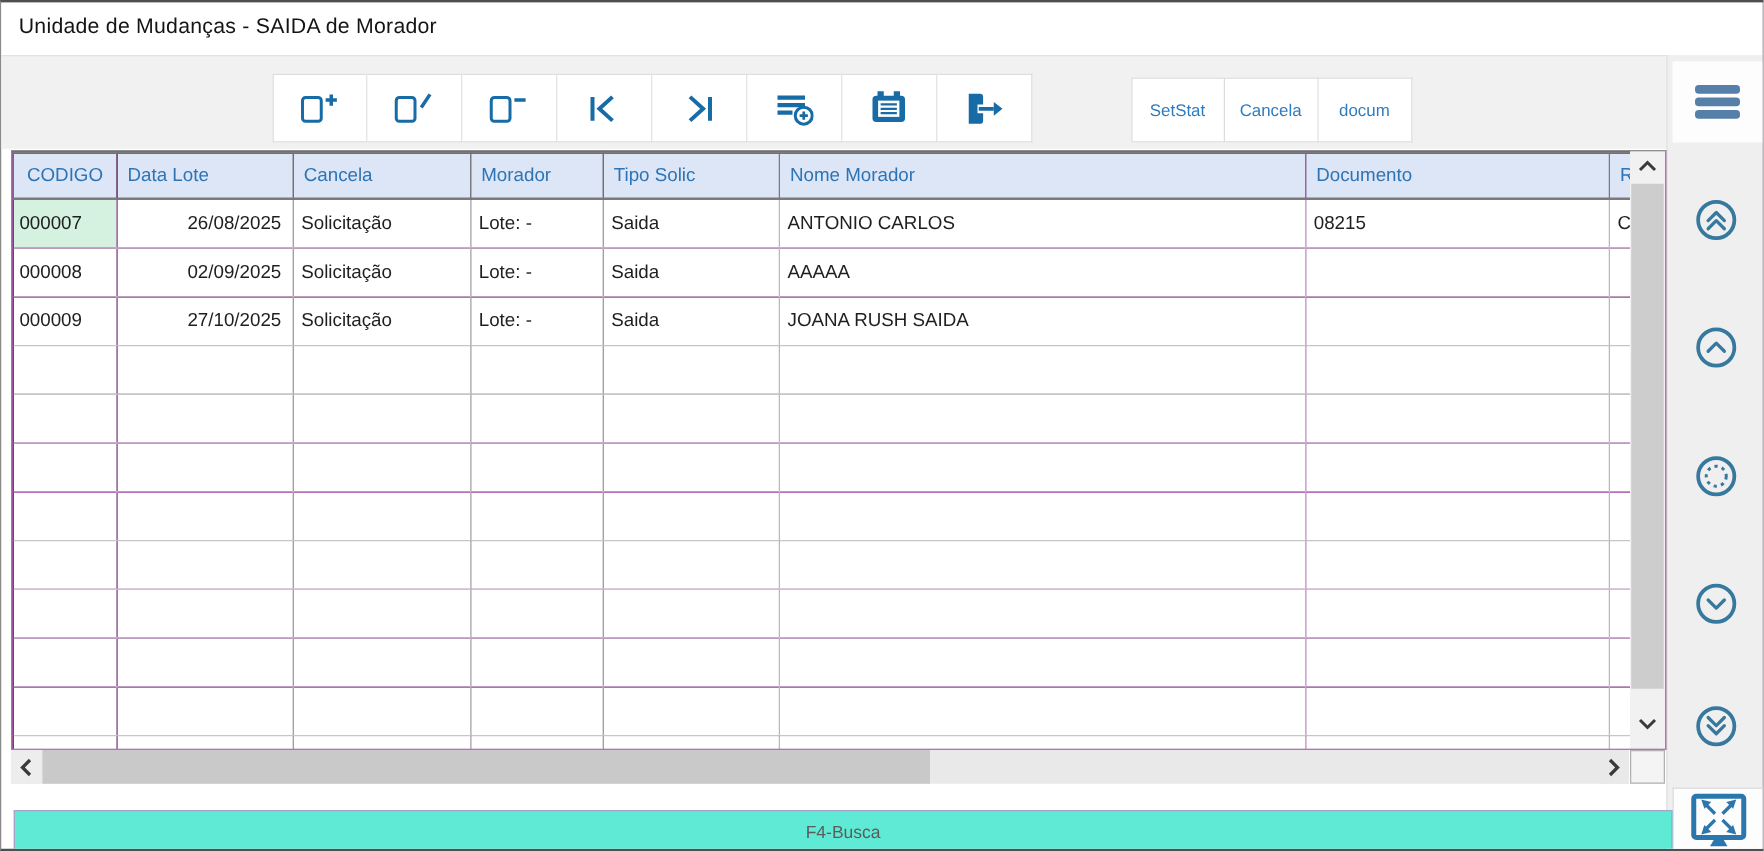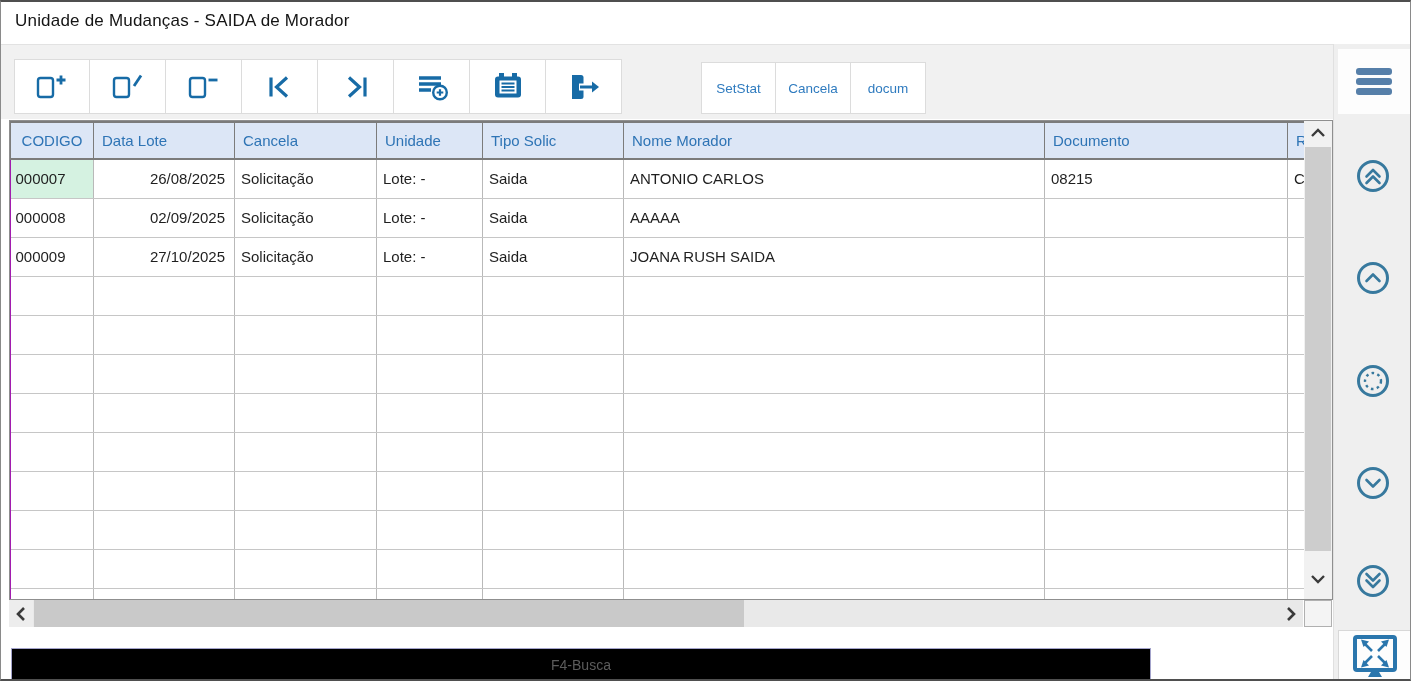--- a/index.html
+++ b/index.html
@@ -7,21 +7,21 @@
   .window {
     position:relative; width:1411px; height:681px; background:#ffffff;
     border:1px solid #8a8a8a; border-top:2px solid #4f4f4f; border-bottom:2px solid #4f4f4f;
     overflow:hidden;
   }
   
   .titlebar { position:absolute; left:0; top:0; width:100%; height:42px; background:#ffffff; }
   .titlebar .title { position:absolute; left:14px; top:9px; font-size:17px; color:#141414; letter-spacing:0.2px; }
   
   .toolbar { position:absolute; left:0; top:42px; width:1332px; height:75px; background:#f1f1f1;
-             border-top:1px solid #e2e2e2; display:flex; align-items:flex-end; padding:0 0 5px 13px; }
+             border-top:1px solid #e2e2e2; display:flex; align-items:flex-end; padding:0 0 5px 13px;justify-content:center; }
   .tb-btn { width:76px; height:55px; background:#ffffff; border:1px solid #dcdcdc; border-left:none;
             display:flex; align-items:center; justify-content:center; cursor:pointer; }
   .tb-btn:first-child { border-left:1px solid #dcdcdc; }
   .tb-gap { width:79px; height:55px; }
   .tb-txt { width:75px; height:52px; background:#ffffff; border:1px solid #dcdcdc; border-left:none;
             display:flex; align-items:center; justify-content:center;
             font-size:13.5px; color:#2f7bbf; cursor:pointer; }
   .tb-txt.first { border-left:1px solid #dcdcdc; }
   
   .right-panel { position:absolute; left:1332px; top:42px; width:77px; height:637px;
@@ -53,22 +53,22 @@
   .v-up { top:0; } .v-down { top:446px; }
   .v-thumb { position:absolute; left:1px; top:26px; width:26px; height:404px; background:#cdcdcd; }
   .hscroll { position:absolute; left:8px; top:598px; width:1294px; height:27px; background:#e9e9e9; }
   .h-arrow { position:absolute; top:0; width:24px; height:27px; background:#ededed;
              display:flex; align-items:center; justify-content:center; }
   .h-left { left:0; } .h-right { right:0; background:#e9e9e9; }
   .h-thumb { position:absolute; left:25px; top:0; width:710px; height:27px; background:#c9c9c9; }
   .corner-box { position:absolute; left:1303px; top:598px; width:28px; height:27px;
                 background:#f4f4f4; border:1px solid #b0b0b0; }
   
-  .statusbar { position:absolute; left:10px; top:646px; width:1140px; height:33px;
-               background:#000000; border:1px solid #a3a3cb; display:flex; align-items:center; justify-content:center;
+  .statusbar { position:absolute; left:10px; top:646px; width:1327px; height:33px;
+               background:#5eead4; border:1px solid #a3a3cb; display:flex; align-items:center; justify-content:center;
                font-size:14px; color:#5c5c5c; }
   svg { display:block; }
 </style>
 </head>
 <body>
 
 <div class="window">
 
   <div class="titlebar">
     <div class="title">Unidade de Mudanças - SAIDA de Morador</div>
@@ -180,21 +180,21 @@
           <col style="width:141px">
             <col style="width:421px">
             <col style="width:243px">
             <col style="width:46px">
         </colgroup>
         <thead>
           <tr>
             <th class="c0">CODIGO</th>
             <th>Data Lote</th>
             <th>Cancela</th>
-            <th>Unidade</th>
+            <th>Morador</th>
             <th>Tipo Solic</th>
             <th>Nome Morador</th>
             <th>Documento</th>
             <th>R</th>
           </tr>
         </thead>
         <tbody>
           <tr>
             <td class="cell-codigo sel">000007</td>
             <td class="cell-date">26/08/2025</td>

